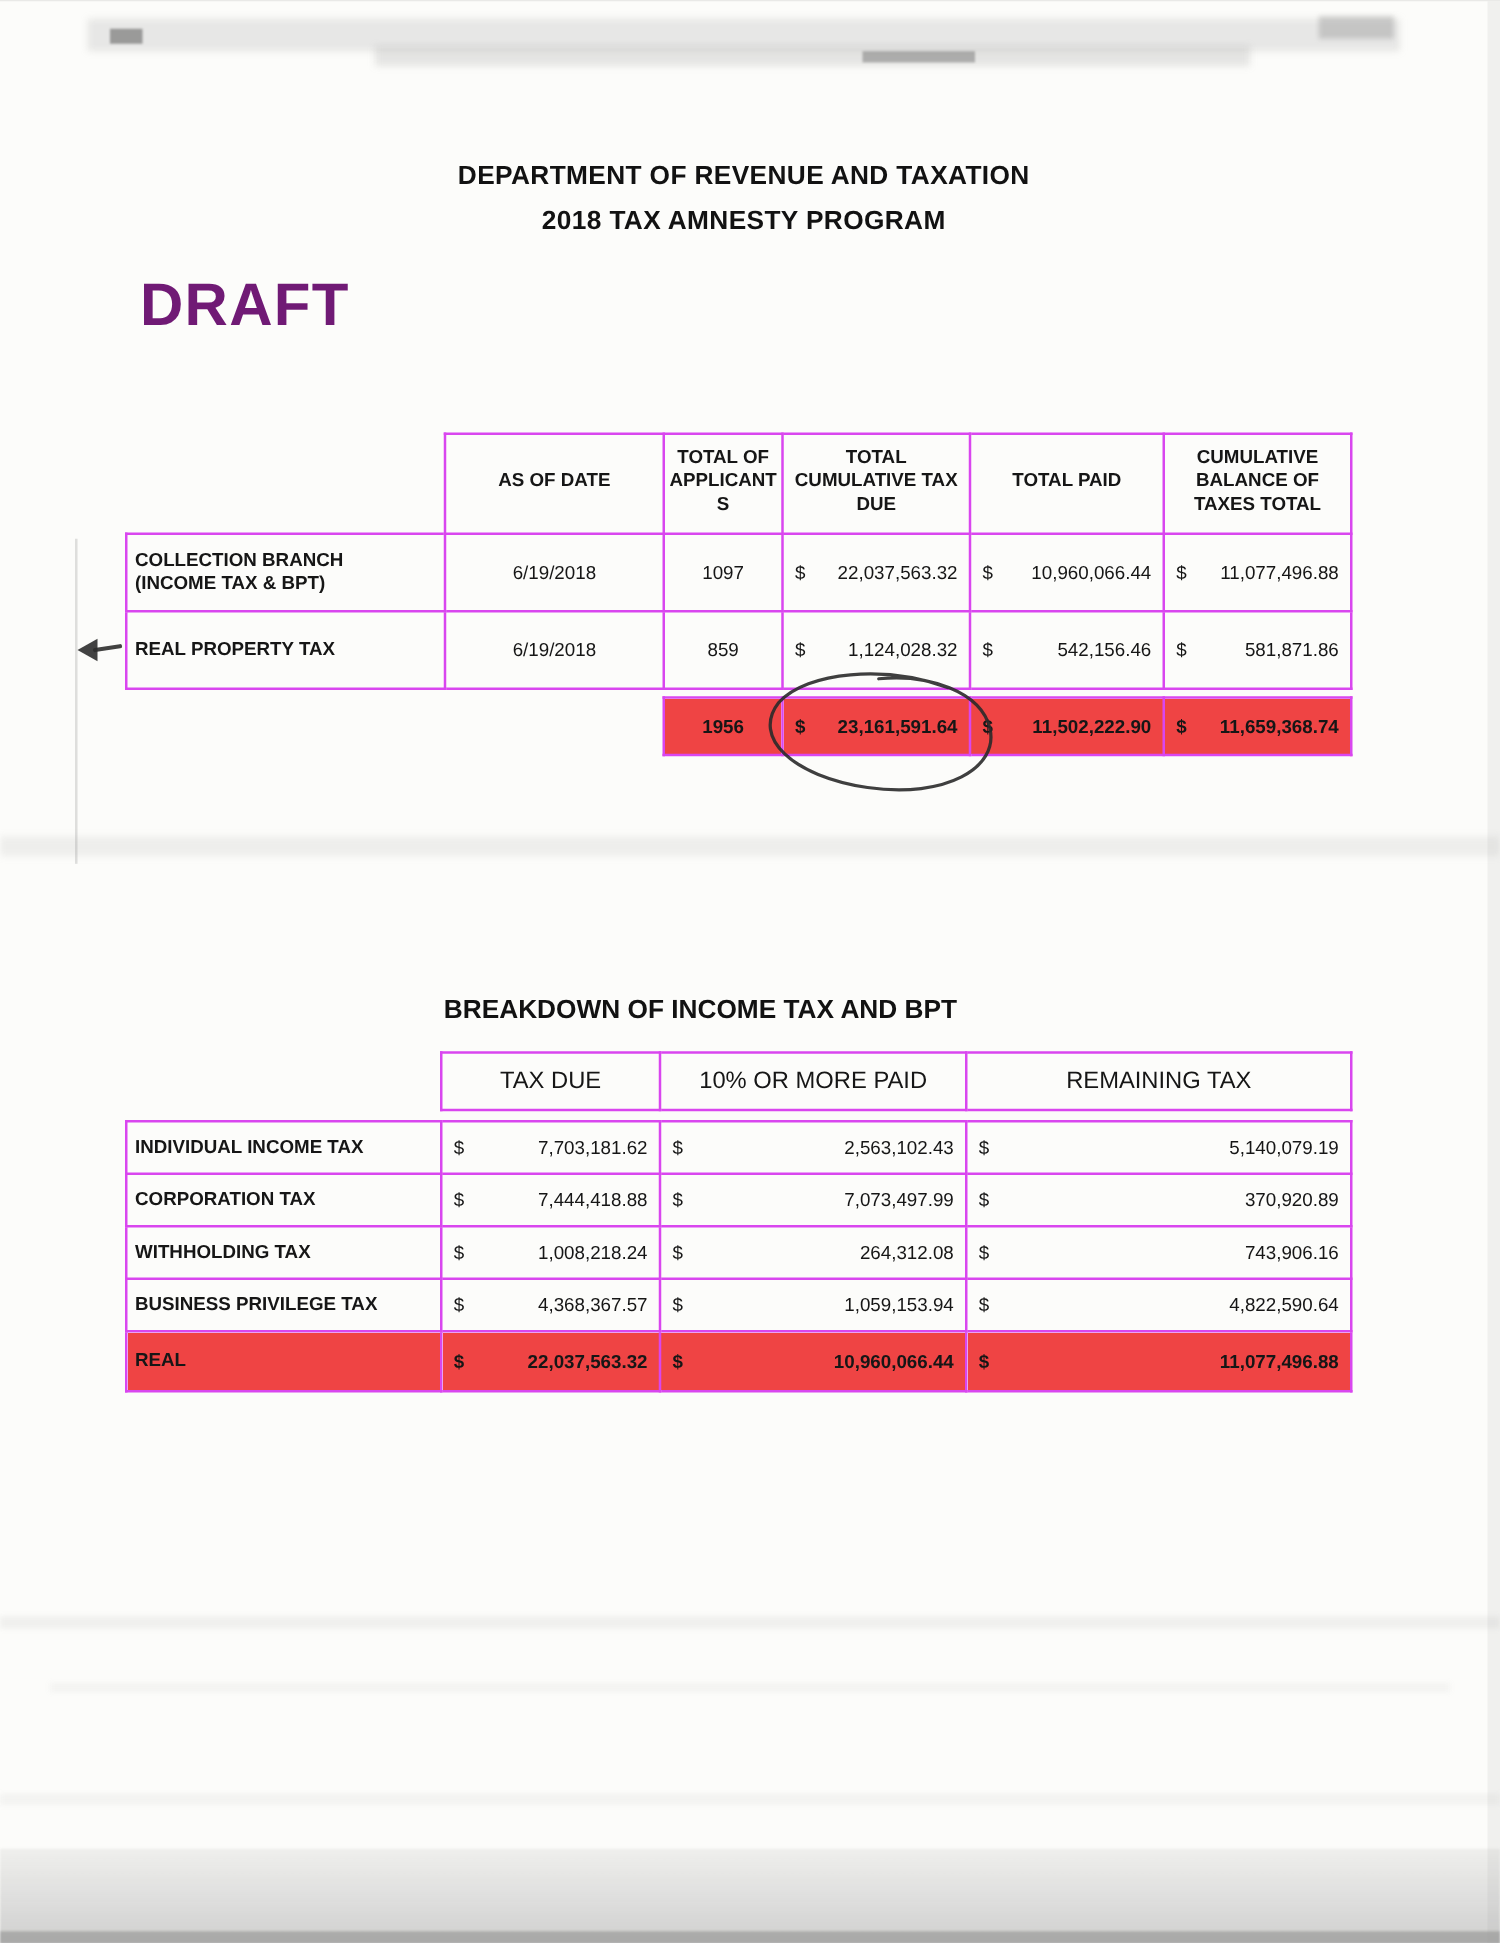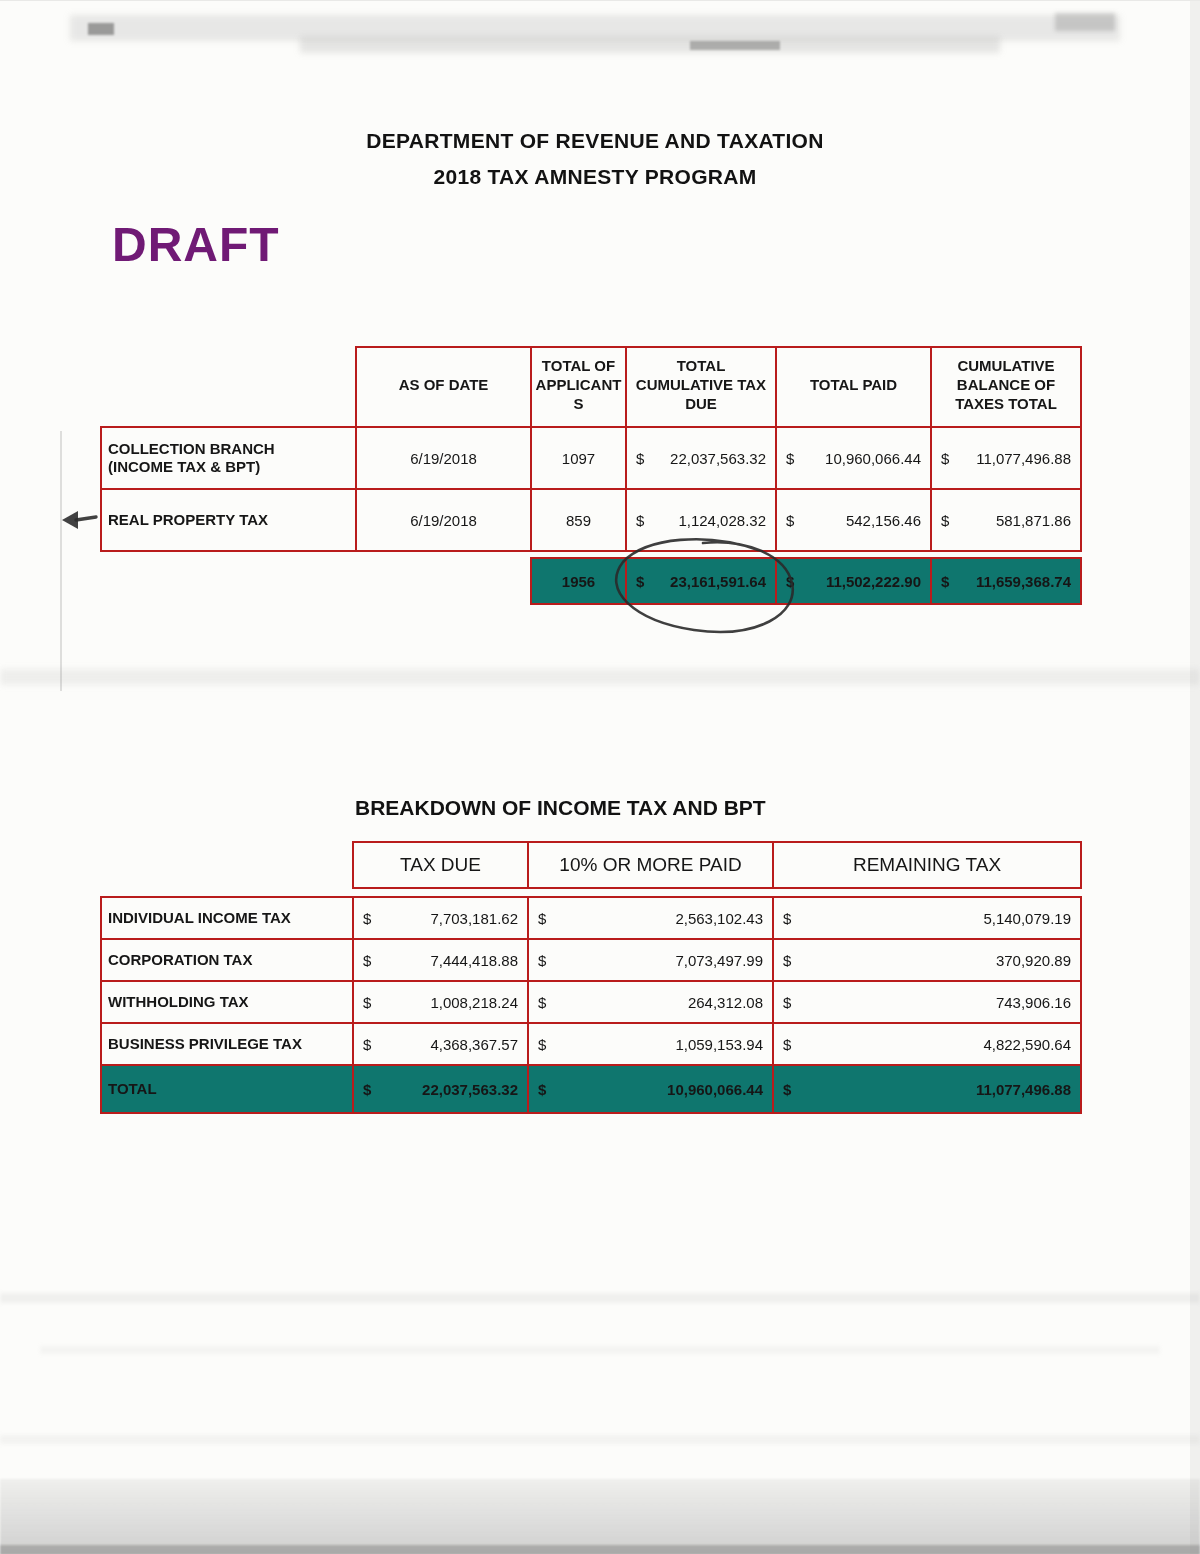--- a/index.html
+++ b/index.html
@@ -34,29 +34,29 @@
   
   .doc-title { position:absolute; top:128px; left:0; width:1190px; text-align:center;
                font-weight:bold; font-size:21px; letter-spacing:.3px; color:#121212; }
   .doc-title .l2 { margin-top:12px; }
   .draft { position:absolute; top:216px; left:112px; font-size:48px; font-weight:bold;
            letter-spacing:1px; color:#701a75; }
   .breakdown-title { position:absolute; top:795px; left:355px; font-size:21px; font-weight:bold; color:#121212; }
 
   
   table.tbl { position:absolute; border-collapse:collapse; table-layout:fixed; font-size:15px; color:#161616; }
-  .tbl td { border:2px solid #b91c1c; vertical-align:middle; overflow:hidden; }
+  .tbl td { border:2px solid #d946ef; vertical-align:middle; overflow:hidden; }
   .tbl td.ghost { border:none; background:transparent; }
 
   .hcell { vertical-align:bottom; text-align:center; font-weight:bold;
            padding:4px 3px 7px; line-height:1.25; overflow-wrap:break-word; }
   .lbl  { font-weight:bold; padding:4px 6px; line-height:1.2; white-space:pre-line; }
   .ctr  { text-align:center; }
   .money .mw { display:flex; justify-content:space-between; align-items:center; padding:0 9px 0 9px; }
-  .gray { background:#0f766e; }
+  .gray { background:#ef4444; }
   tr.totals td { font-weight:bold; }
 
   .t1 { left:100px; top:345px; width:980px; }
   .t1 tr.hrow   { height:80px; }
   .t1 tr.drow   { height:62px; }
   .t1 tr.spacer { height:7px; }
   .t1 tr.totals { height:46px; }
 
   .t2 { left:100px; top:840px; width:980px;padding-left:22px; }
   .t2 tr.hrow   { height:46px; }
@@ -301,21 +301,21 @@
             </div>
       </td>
       <td class="money">
         <div class="mw">
               <span>$</span>
               <span>4,822,590.64</span>
             </div>
       </td>
     </tr>
     <tr class="totals">
-      <td class="lbl gray">TOTAL</td>
+      <td class="lbl gray">REAL</td>
       <td class="money gray">
         <div class="mw">
               <span>$</span>
               <span>22,037,563.32</span>
             </div>
       </td>
       <td class="money gray">
         <div class="mw">
               <span>$</span>
               <span>10,960,066.44</span>

